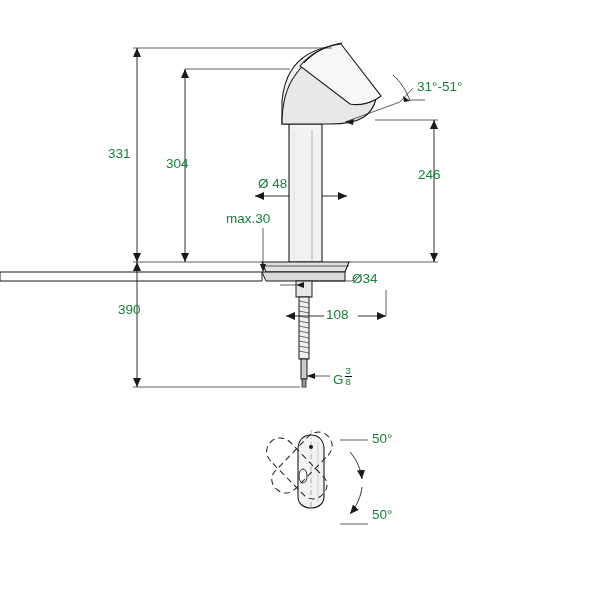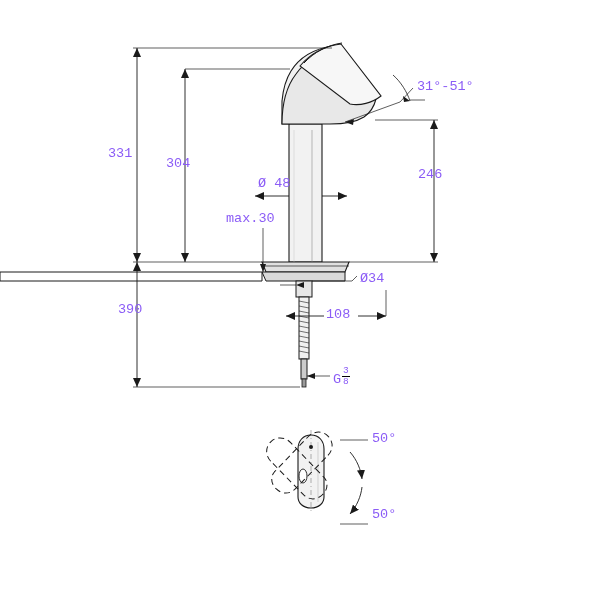--- a/index.html
+++ b/index.html
@@ -21,23 +21,23 @@
   }
   svg.drawing {
     position: absolute;
     left: 0;
     top: 0;
     width: 603px;
     height: 603px;
   }
   .dim-label {
     position: absolute;
-    font-family: Liberation Mono, monospace;
+    font-family: Liberation Sans, sans-serif;
     font-size: 13.5px;
-    color: #8b5cf6;
+    color: #15803d;
     white-space: nowrap;
     line-height: 1;
   }
   .frac {
     display: inline-block;
     vertical-align: -0.1em;
     font-size: 9.5px;
     line-height: 1.0;
     text-align: center;
     margin-left: 1px;
@@ -190,21 +190,21 @@
       <line x1="311" y1="430" x2="311" y2="512" stroke="#1a1a1a" stroke-width="0.6" stroke-dasharray="5,3,1,3" opacity="0.55"></line>
     </g>
   </svg>
 
   <div class="dim-label" style="left:108px; top:147px;">331</div>
   <div class="dim-label" style="left:166px; top:157px;">304</div>
   <div class="dim-label" style="left:230px; top:177px;margin-left:28px;">Ø 48</div>
   <div class="dim-label" style="left:196px; top:212px;margin-left:30px;">max.30</div>
   <div class="dim-label" style="left:417px; top:80px;">31°-51°</div>
   <div class="dim-label" style="left:418px; top:168px;">246</div>
-  <div class="dim-label" style="left:360px; top:272px;">Ø34</div>
+  <div class="dim-label" style="left:352px; top:272px;">Ø34</div>
   <div class="dim-label" style="left:118px; top:303px;">390</div>
   <div class="dim-label" style="left:326px; top:308px;text-align:center;">108</div>
 
   <div class="dim-label" style="left:333px; top:366px;">
     <span>G</span><span class="frac"><span class="num">3</span><span class="den">8</span></span>
   </div>
 
   <div class="dim-label" style="left:372px; top:432px;">50°</div>
   <div class="dim-label" style="left:372px; top:508px;">50°</div>
 

